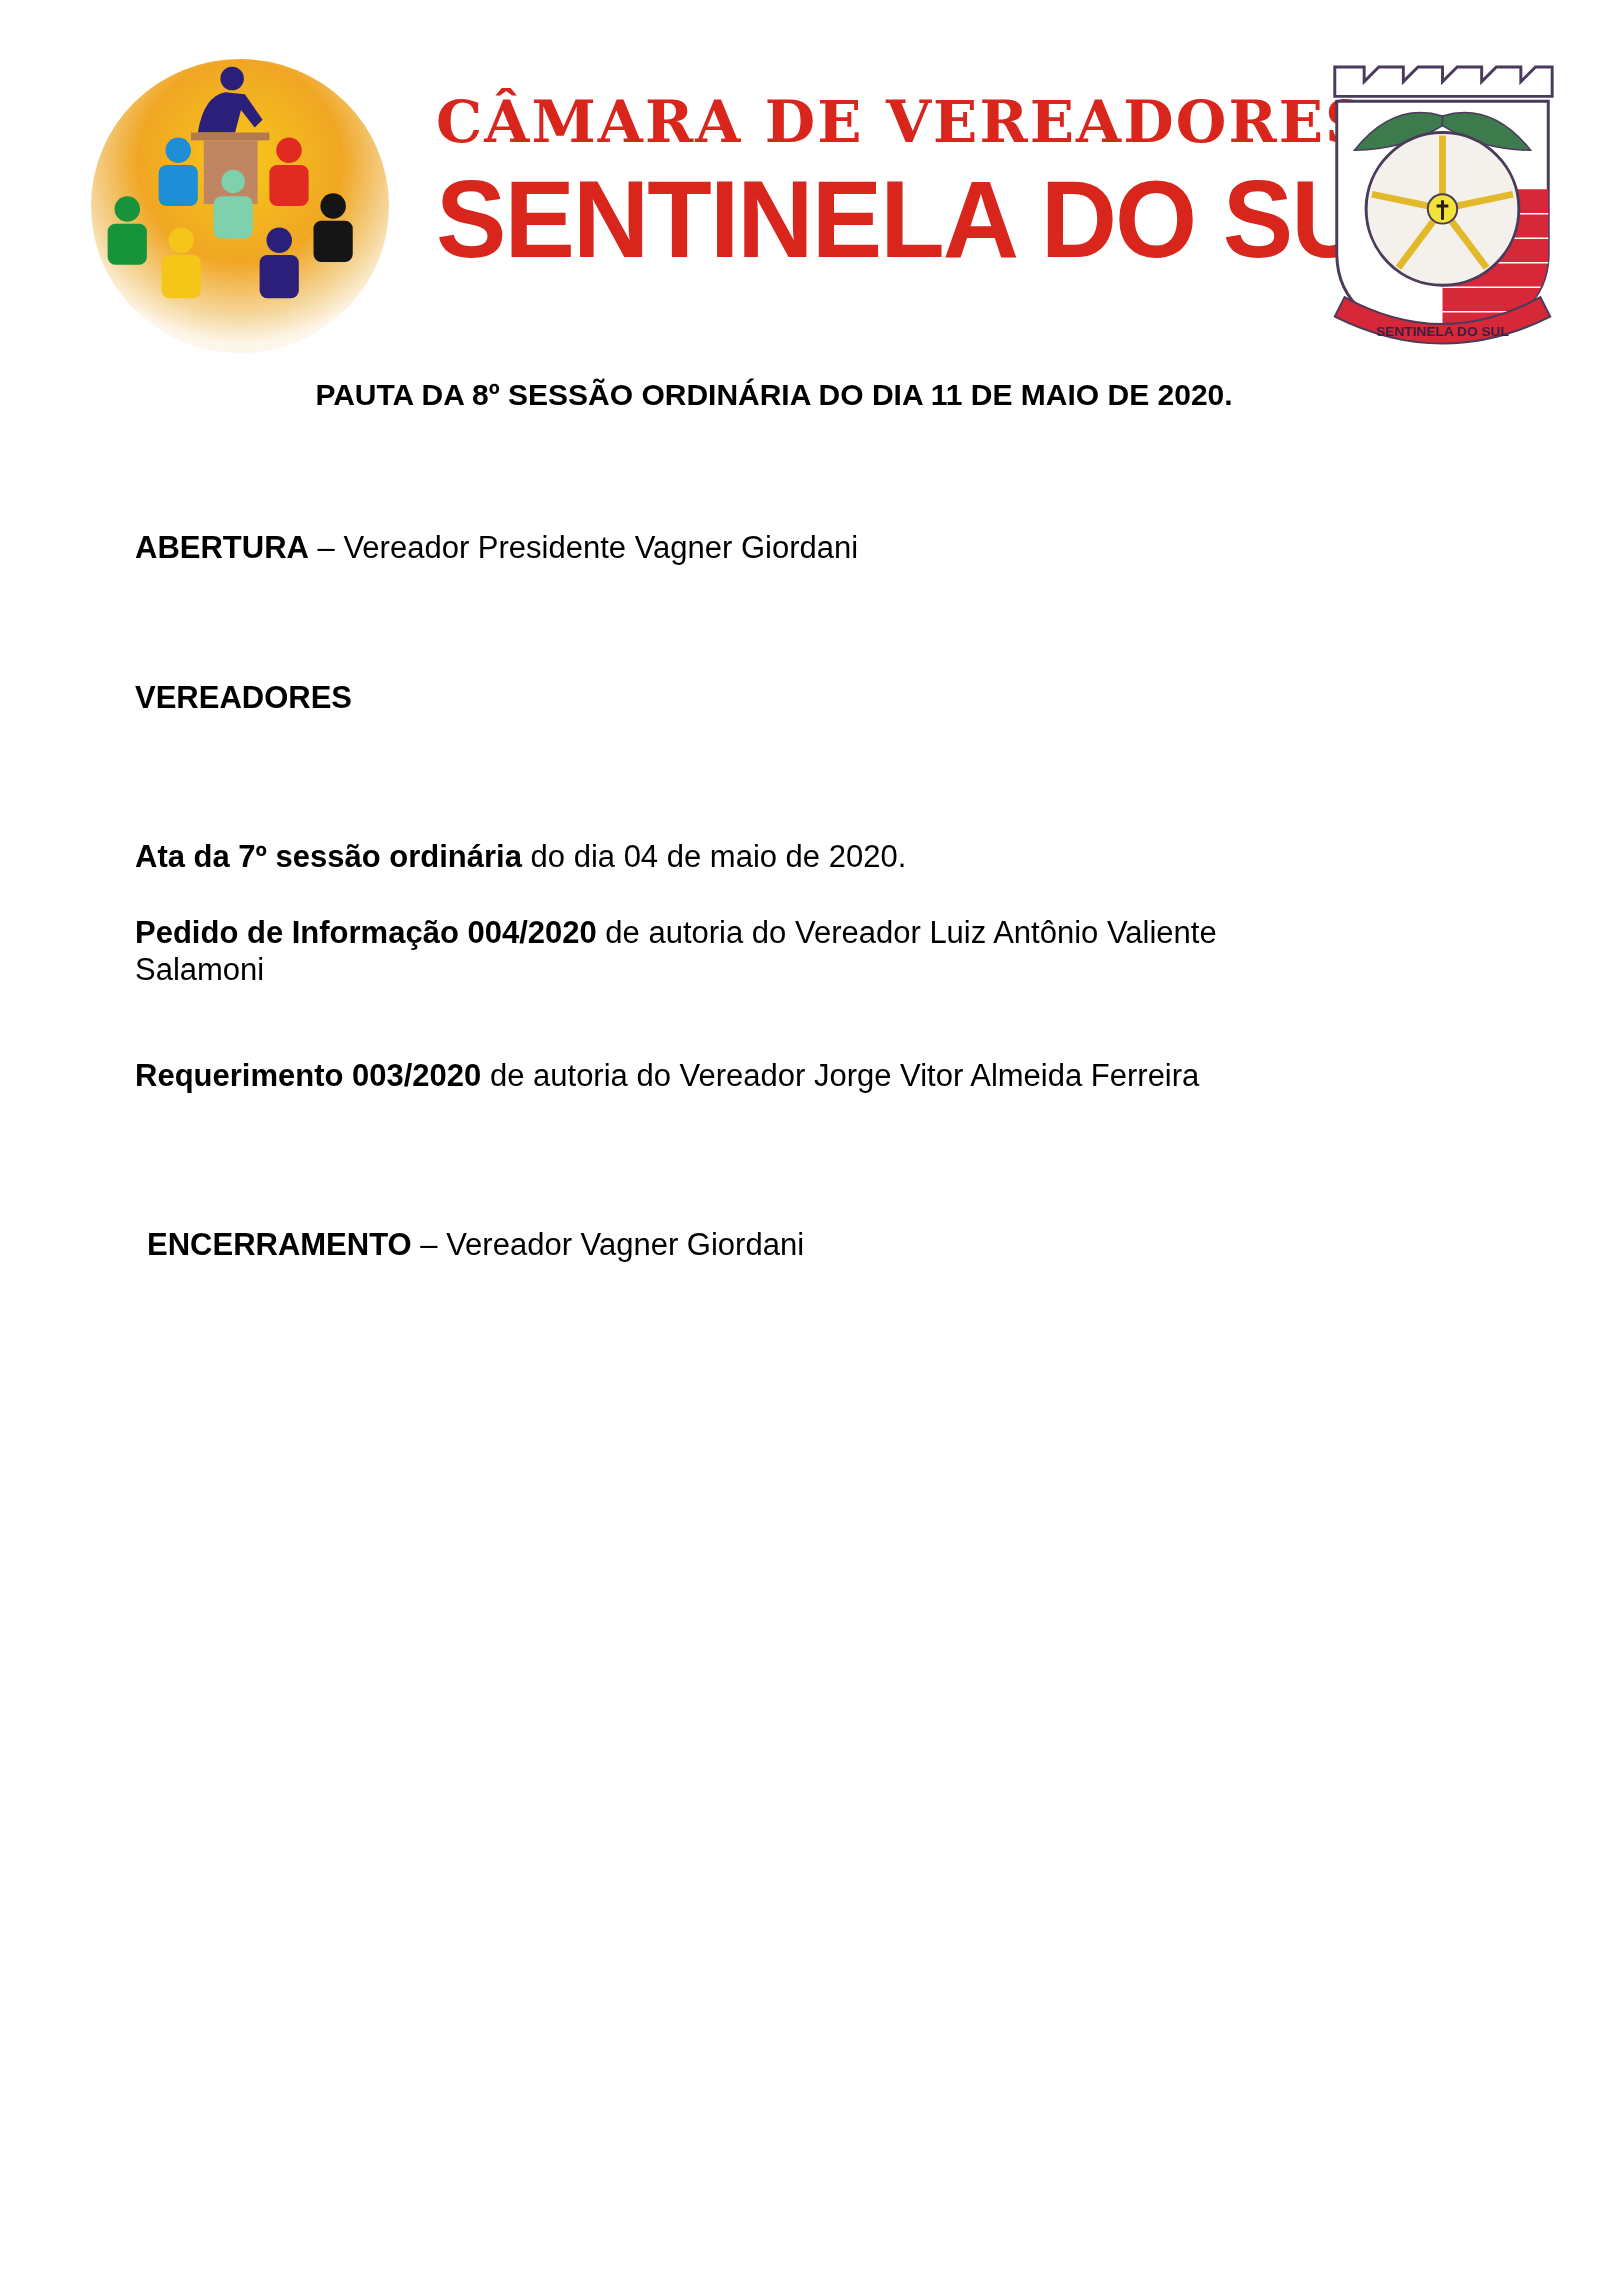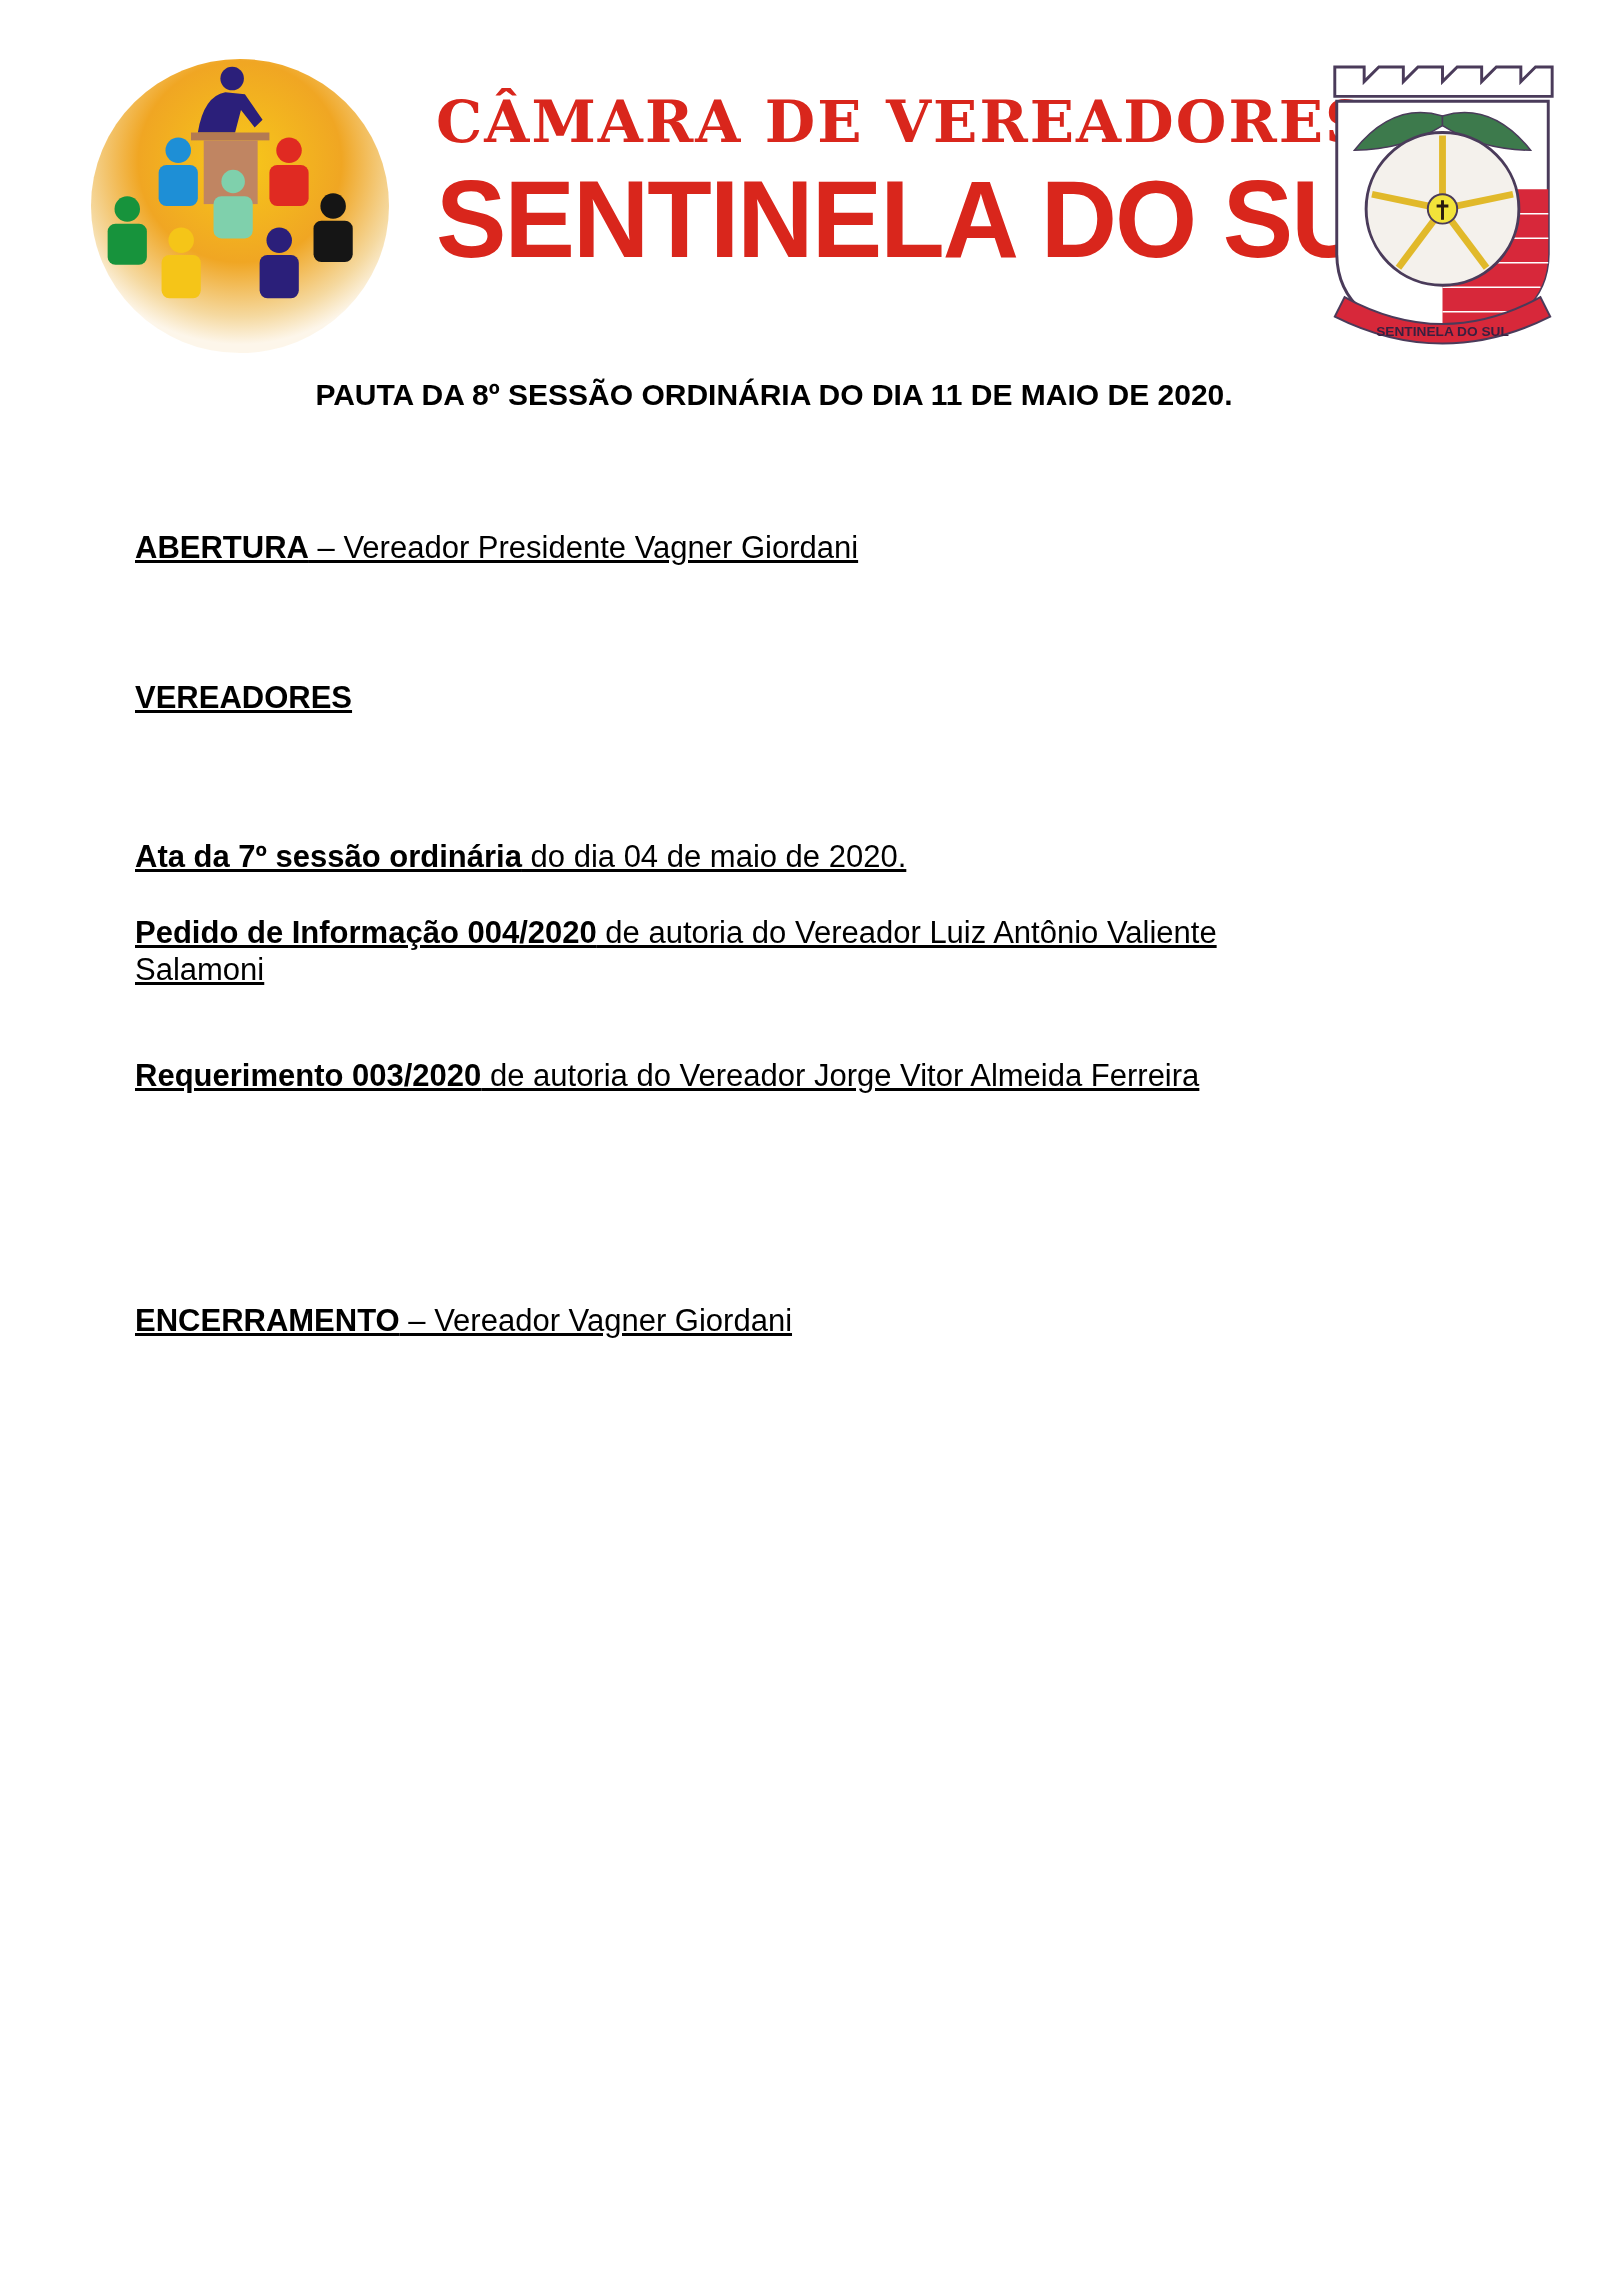--- a/index.html
+++ b/index.html
@@ -9,28 +9,28 @@
     .letterhead { position: absolute; left: 0; top: 0; width: 1620px; height: 372px; }
     .logo-circle { position: absolute; left: 88px; top: 59px; width: 304px; height: 299px; }
     .title-block { position: absolute; left: 431px; top: 93px; width: 863px; height: 240px; }
     .title-line1 { position: absolute; left: 4.9px; top: 0; font-family: "DejaVu Serif", serif; font-weight: bold; color: #d9261c; font-size: 57px; letter-spacing: 2px; line-height: 1; transform: scaleX(1.02); transform-origin: left; white-space: nowrap; }
     .title-line2 { position: absolute; left: 4.9px; top: 71px; font-family: "Liberation Sans", sans-serif; font-weight: bold; color: #d9261c; font-size: 110px; line-height: 1; letter-spacing: -2px; transform: scaleX(0.96); transform-origin: left; white-space: nowrap; }
     .title-line3 { position: absolute; left: 446px; top: 174px; font-family: "DejaVu Serif", serif; font-weight: bold; color: #1f9442; font-size: 47px; line-height: 1; white-space: nowrap; }
     .crest { position: absolute; left: 1325px; top: 57px; width: 235px; height: 299px; }
 
     
     .doc-title { position: absolute; left: 0; width: 1460px; top: 378px; text-align: center; font-weight: bold; font-size: 30px; white-space: nowrap; padding-left: 44px; }
-    .para { position: absolute; left: 135px; font-size: 31px; line-height: 37px; white-space: nowrap; text-decoration: underline; }
+    .para { position: absolute; left: 135px; font-size: 31px; line-height: 37px; white-space: nowrap; }
     .para b { font-weight: bold; }
     .p-abertura { top: 529px; }
     .p-expediente { top: 679px; }
     .p-ata { top: 838px; }
     .p-pedido { top: 914px; }
     .p-req { top: 1057px; }
-    .p-enc { top: 1302px; }
+    .p-enc { top: 1226px; margin-left: 12px; }
   </style>
 </head>
 <body>
 
 <div class="letterhead">
 
   <svg class="logo-circle" viewBox="0 0 310 305">
     <defs>
       <radialGradient id="sunGrad" cx="50%" cy="35%" r="62%">
         <stop offset="0%" stop-color="#f7c81a"></stop>

